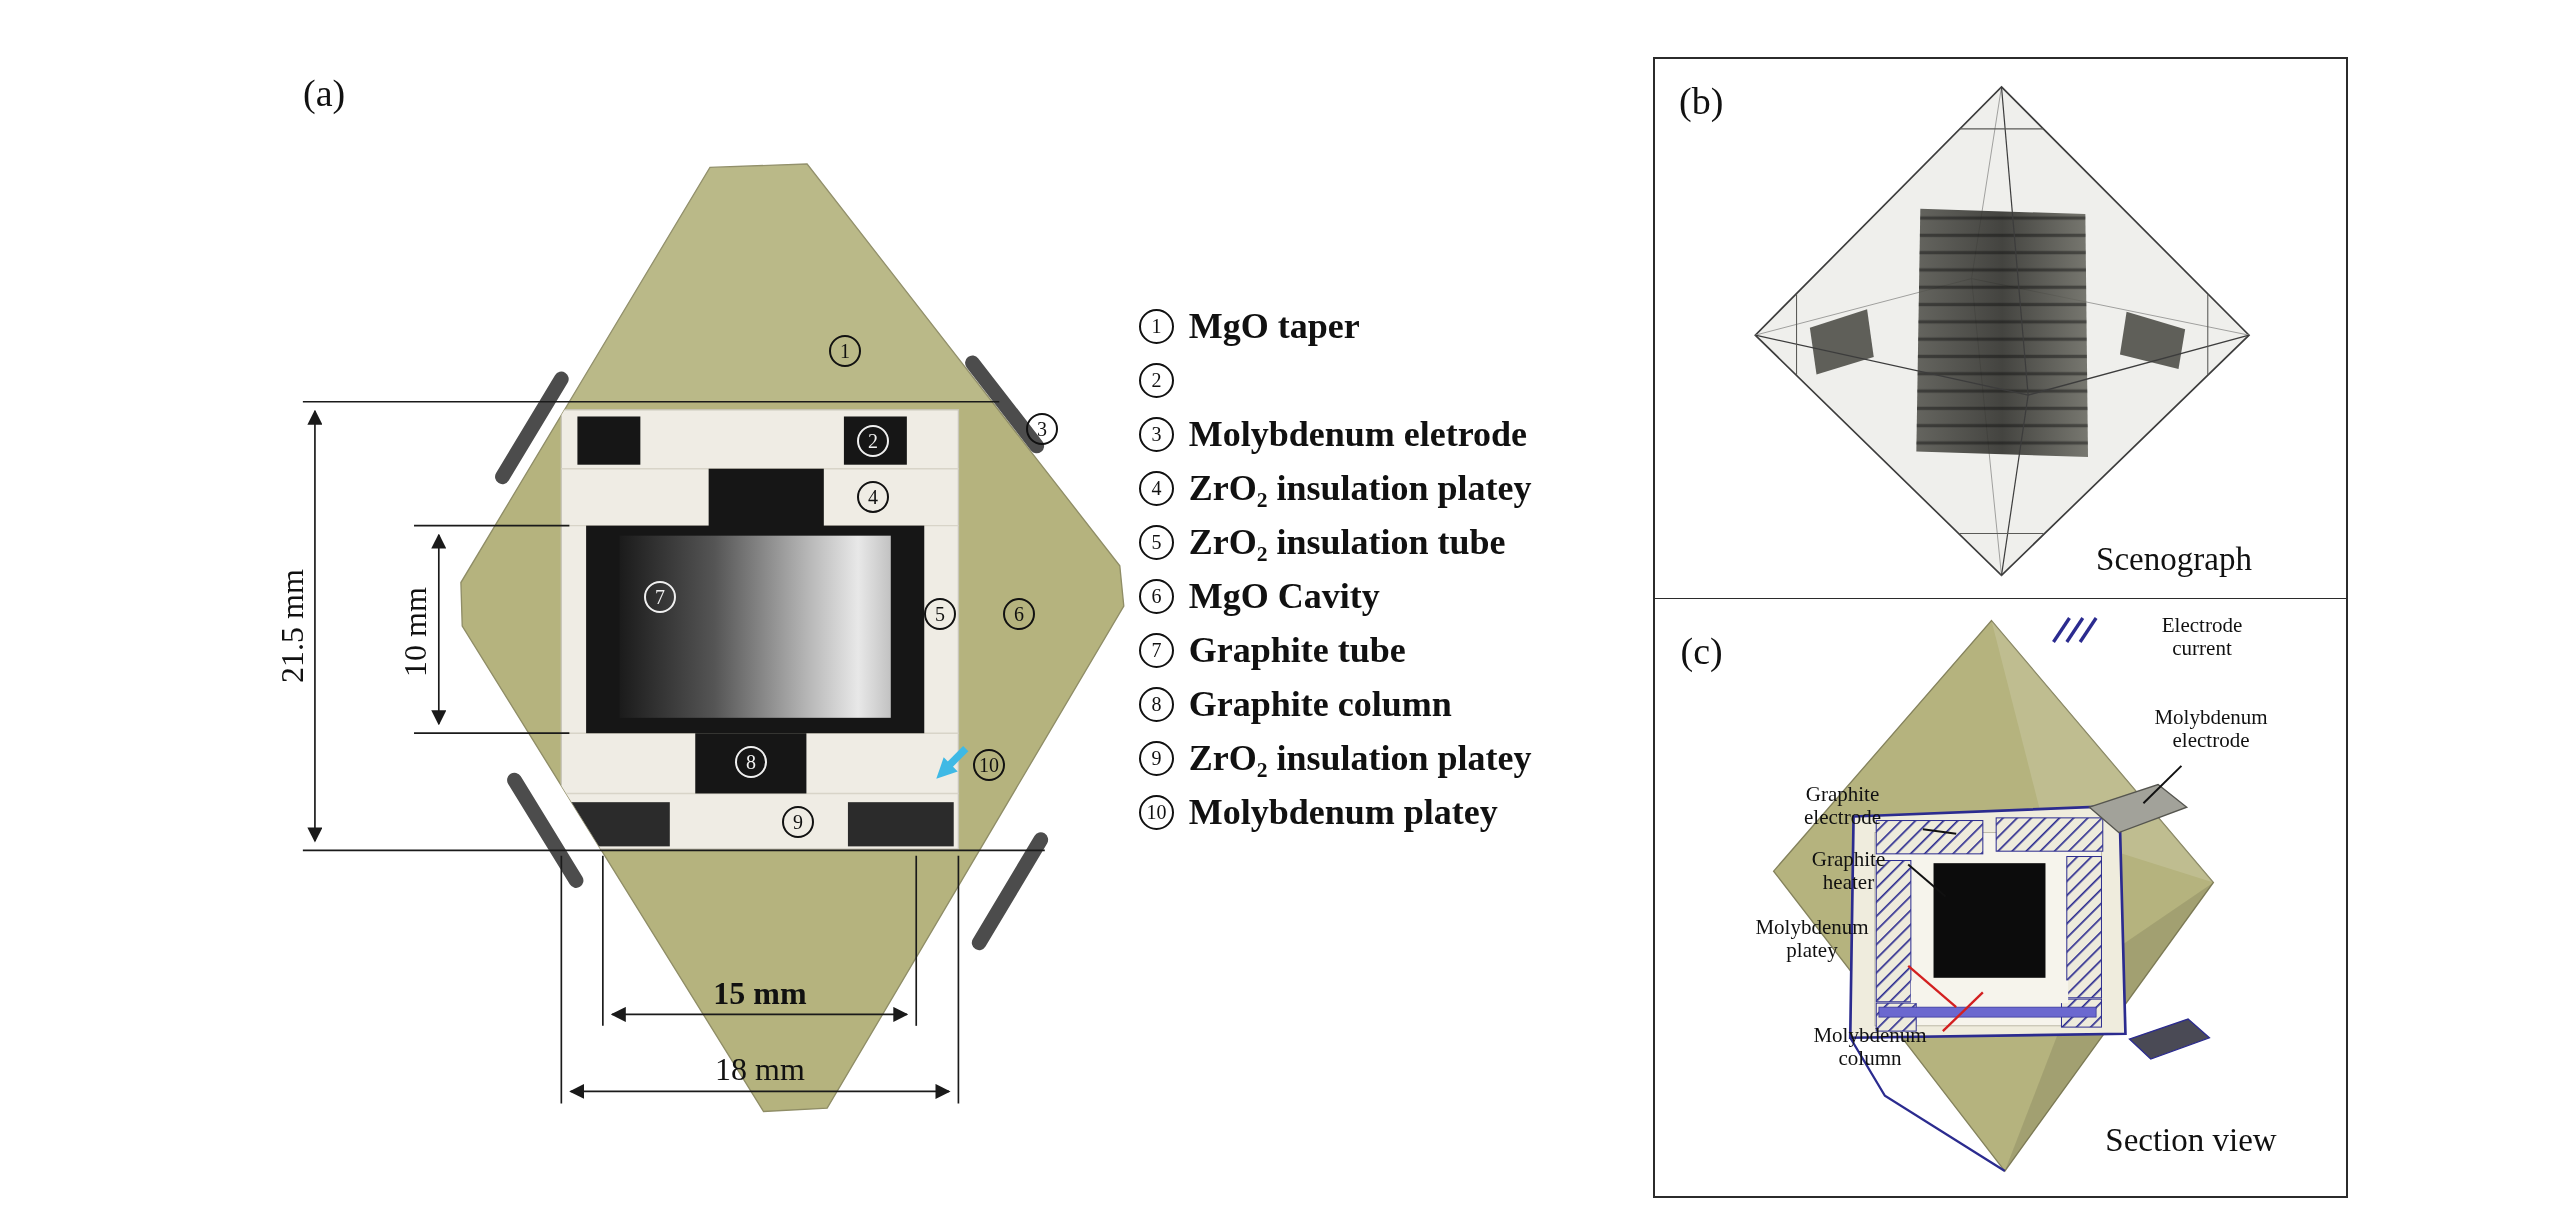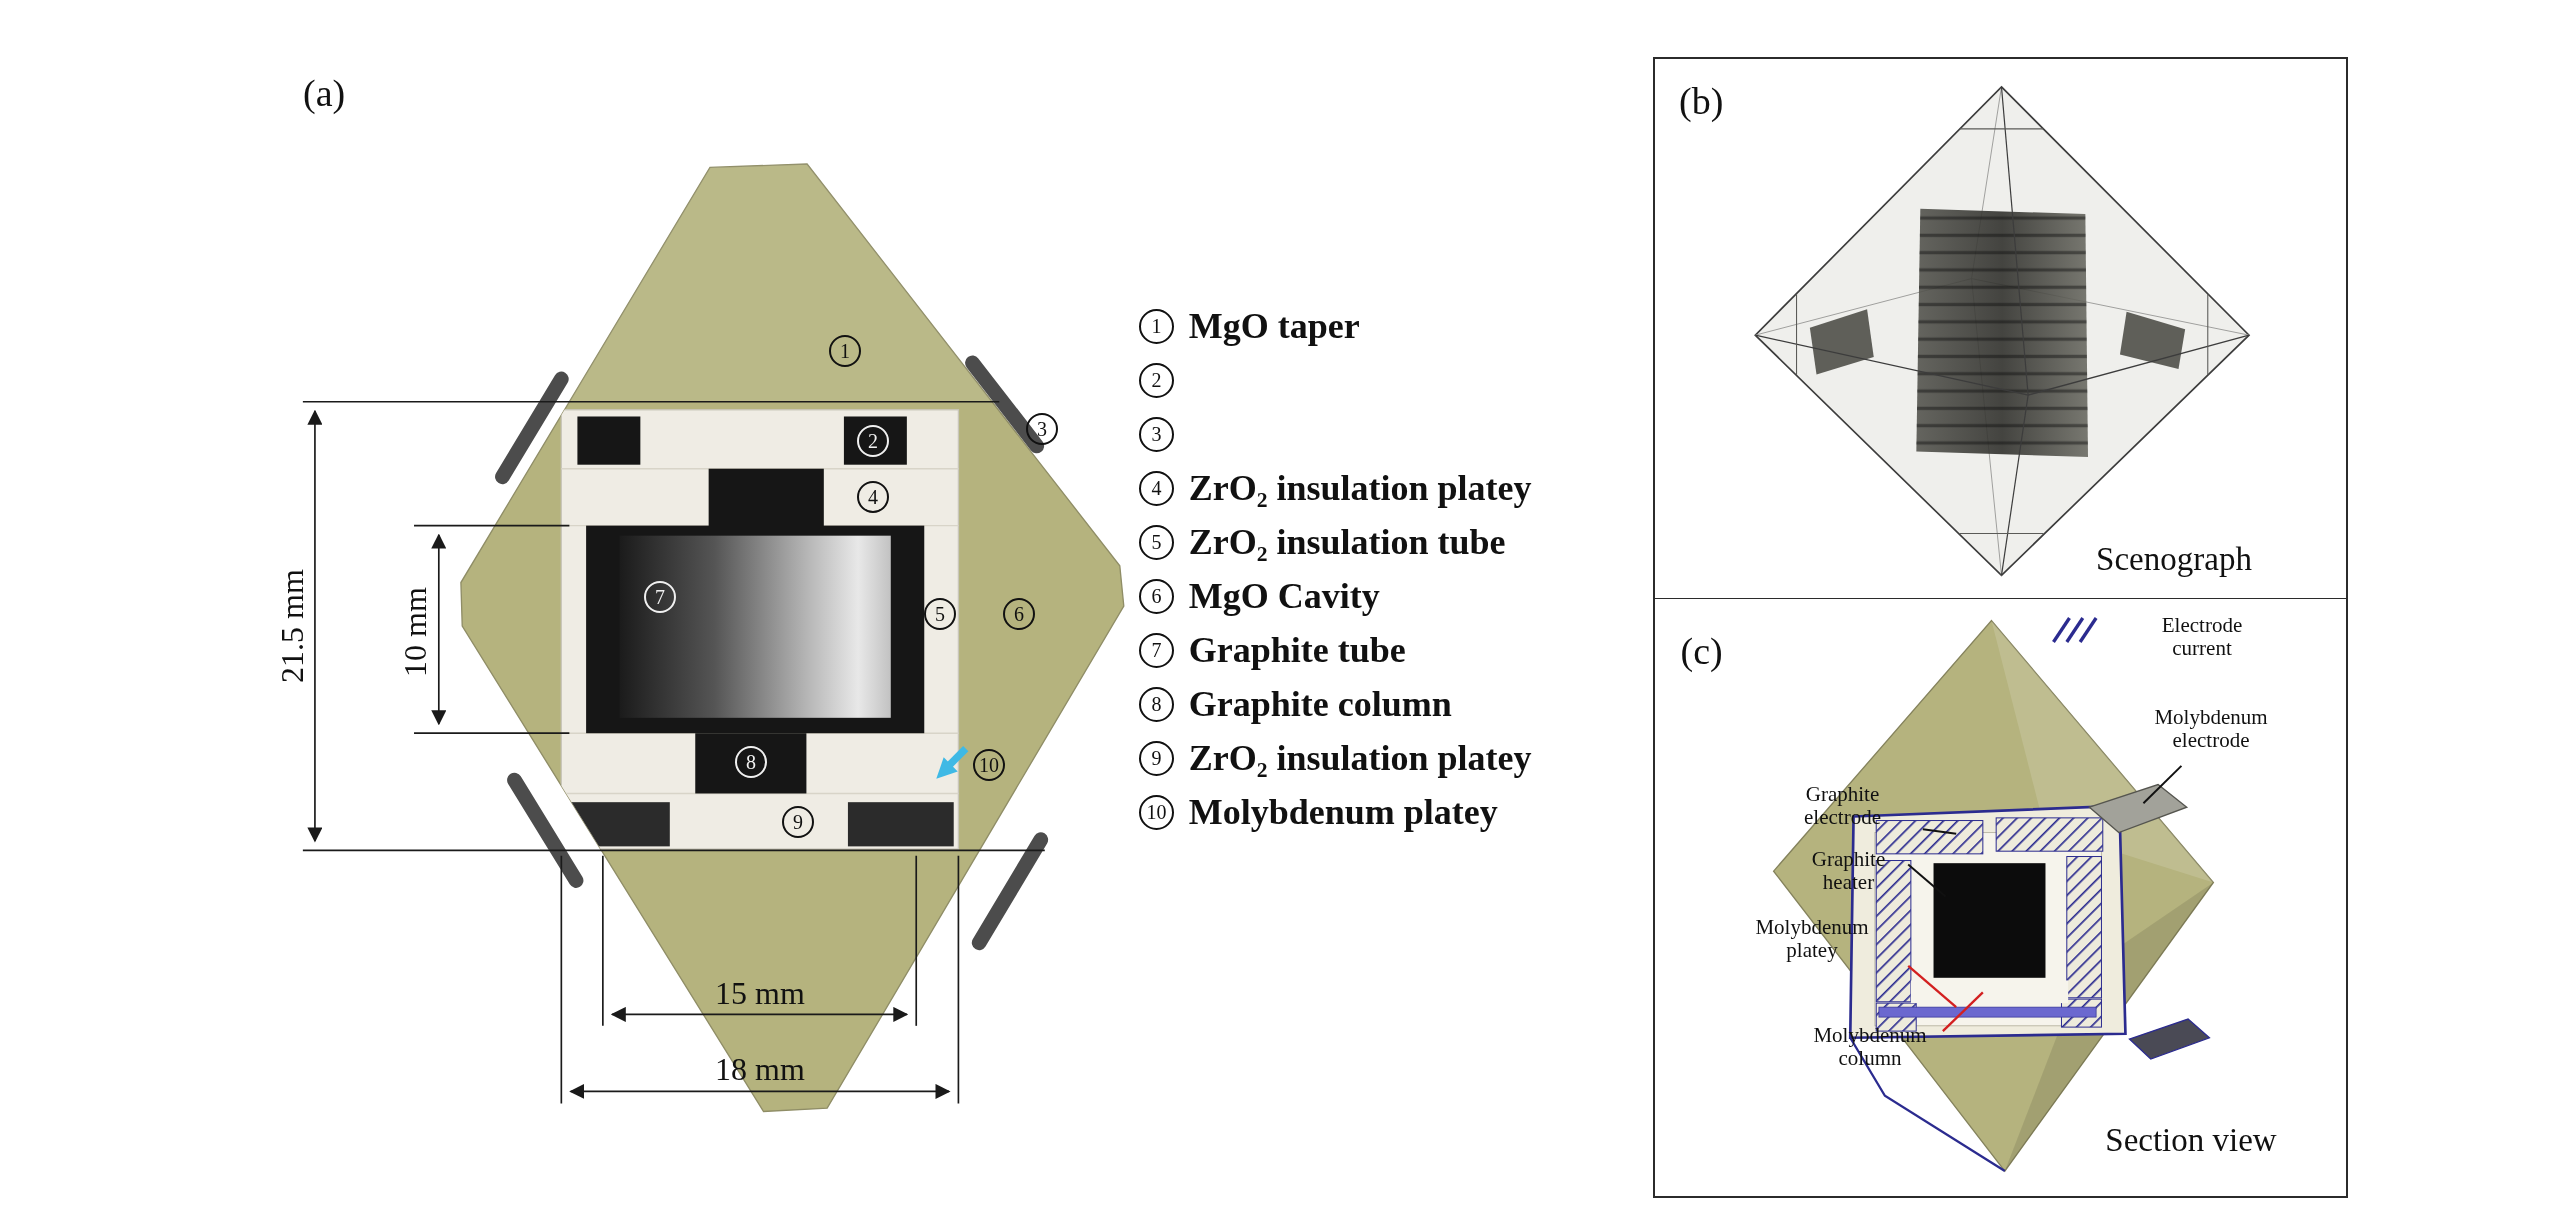--- a/index.html
+++ b/index.html
@@ -99,21 +99,21 @@
     </g>
 
     <g>
       <line x1="1442" y1="1118" x2="1416" y2="1144" stroke="var(--pointer-cyan)" stroke-width="11"></line>
       <polygon points="1398,1163 1430,1152 1409,1131" fill="var(--pointer-cyan)"></polygon>
     </g>
   </svg>
 
   <div class="dim-label vert" style="left:292px; top:626px;">21.5 mm</div>
   <div class="dim-label vert" style="left:415px; top:632px;">10 mm</div>
-  <div class="dim-label" style="left:760px; top:993px;">15 mm</div>
+  <div class="dim-label" style="left:760px; top:993px;font-weight:bold;">15 mm</div>
   <div class="dim-label" style="left:760px; top:1069px;">18 mm</div>
 
   <div class="marker" style="left:845px; top:351px;">1</div>
   <div class="marker light" style="left:873px; top:441px;">2</div>
   <div class="marker" style="left:1042px; top:429px;">3</div>
   <div class="marker" style="left:873px; top:497px;">4</div>
   <div class="marker" style="left:940px; top:614px;">5</div>
   <div class="marker" style="left:1019px; top:614px;">6</div>
   <div class="marker light" style="left:660px; top:597px;">7</div>
   <div class="marker light" style="left:751px; top:762px;">8</div>
@@ -123,20 +123,21 @@
   <div class="legend">
     <div class="legend-row">
       <span class="lg-circle">1</span>
       <span class="lg-label">MgO taper</span>
     </div>
     <div class="legend-row">
       <span class="lg-circle">2</span>
     </div>
     <div class="legend-row">
       <span class="lg-circle">3</span>
+      <span class="lg-label">Molybdenum eletrode</span>
     </div>
     <div class="legend-row">
       <span class="lg-circle">4</span>
       <span class="lg-label">ZrO₂ insulation platey</span>
     </div>
     <div class="legend-row">
       <span class="lg-circle">5</span>
       <span class="lg-label">ZrO₂ insulation tube</span>
     </div>
     <div class="legend-row">

